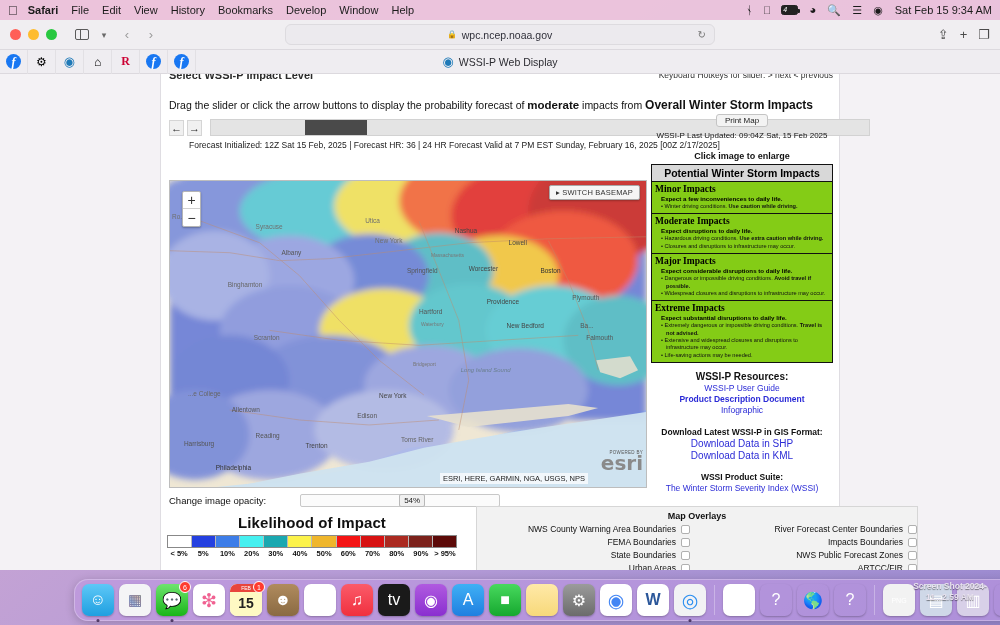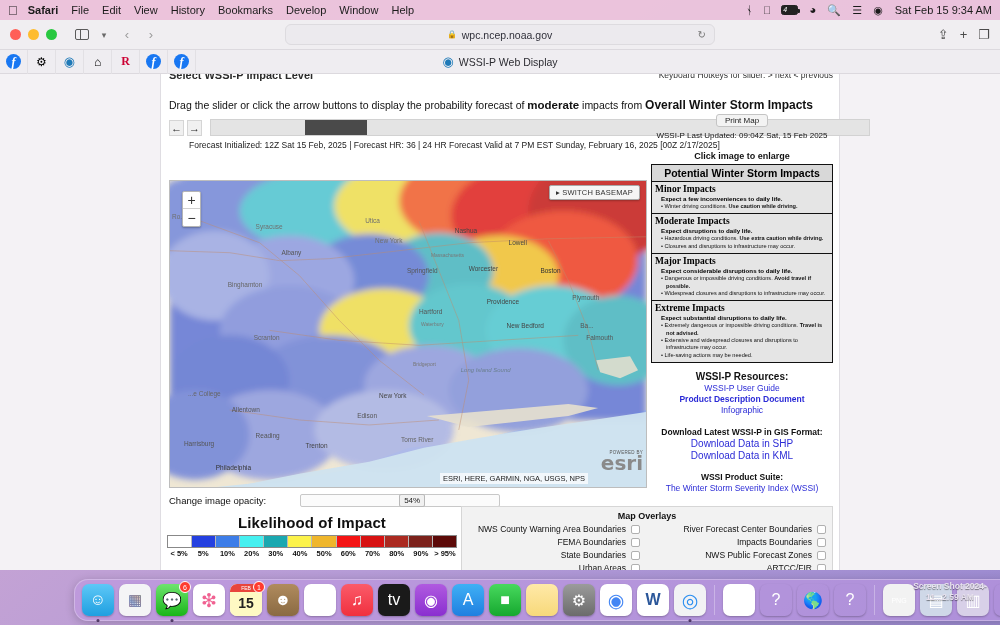--- a/index.html
+++ b/index.html
@@ -163,37 +163,37 @@
   .legend{ position:absolute;left:6px;top:440px;width:290px;text-align:center;}
   .legend .ttl{font-size:15px;font-weight:bold;color:#111;margin-bottom:4px;letter-spacing:.1px;}
   .cbar{display:flex;border:1px solid #888;height:13px;}
   .cbar div{flex:1;border-right:1px solid #b9b9b9;}
   .cbar div:last-child{border-right:none;}
   .clabels{display:flex;margin-top:1px;}
   .clabels div{flex:1;font-size:7.5px;font-weight:bold;color:#111;text-align:center;}
 
   
   .overlays{
-    position:absolute;left:300px;top:432px;width:372px;background:#f2f2f2;
-    border:1px solid #d6d6d6;padding:4px 6px 6px;
+    position:absolute;left:315px;top:432px;width:442px;background:#f2f2f2;
+    border:1px solid #d6d6d6;padding:4px 0 6px;
   }
   .overlays .oh{text-align:center;font-size:9px;font-weight:bold;color:#111;margin-bottom:3px;}
   .ogrid{display:grid;grid-template-columns:1fr 1fr;column-gap:14px;row-gap:3px;}
   .oitem{display:flex;align-items:center;justify-content:flex-end;gap:5px;font-size:8.5px;color:#111;}
   .cbx{width:9px;height:9px;border:1px solid #b0b0b0;background:#fff;border-radius:2px;flex:none;}
 
   
   .rcol{ position:absolute;left:490px;top:0;width:182px;}
   .printmap{
     display:block;margin:40px auto 0;width:52px;text-align:center;font-size:8px;
     background:#f3f3f3;border:1px solid #c4c4c4;border-radius:3px;padding:1px 0;color:#222;
   }
   .lastupd{text-align:center;font-size:8px;color:#111;margin-top:4px;}
   .clickimg{text-align:center;font-size:9px;font-weight:bold;color:#111;margin-top:11px;}
-  .impactbox{ margin-top:3px;border:1.5px solid #111;background:#e5e5e5;}
+  .impactbox{ margin-top:3px;border:1.5px solid #111;background:#84cc16;}
   .impactbox .hdr{
     background:#d8d8d8;border-bottom:1.5px solid #111;text-align:center;
     font-size:10.5px;font-weight:bold;color:#000;padding:2px 0;
   }
   .isec{ border-bottom:1px solid #111;padding:2px 3px 3px;}
   .isec:last-child{border-bottom:none;}
   .isec h4{font-size:9.5px;color:#000;font-family:Liberation Serif, serif;}
   .isec .sub{font-size:6.2px;font-weight:bold;color:#000;margin-left:6px;margin-top:1px;}
   .isec ul{list-style:none;margin-left:6px;margin-top:1px;}
   .isec li{font-size:5.6px;color:#111;line-height:1.32;text-indent:-5px;padding-left:5px;}

